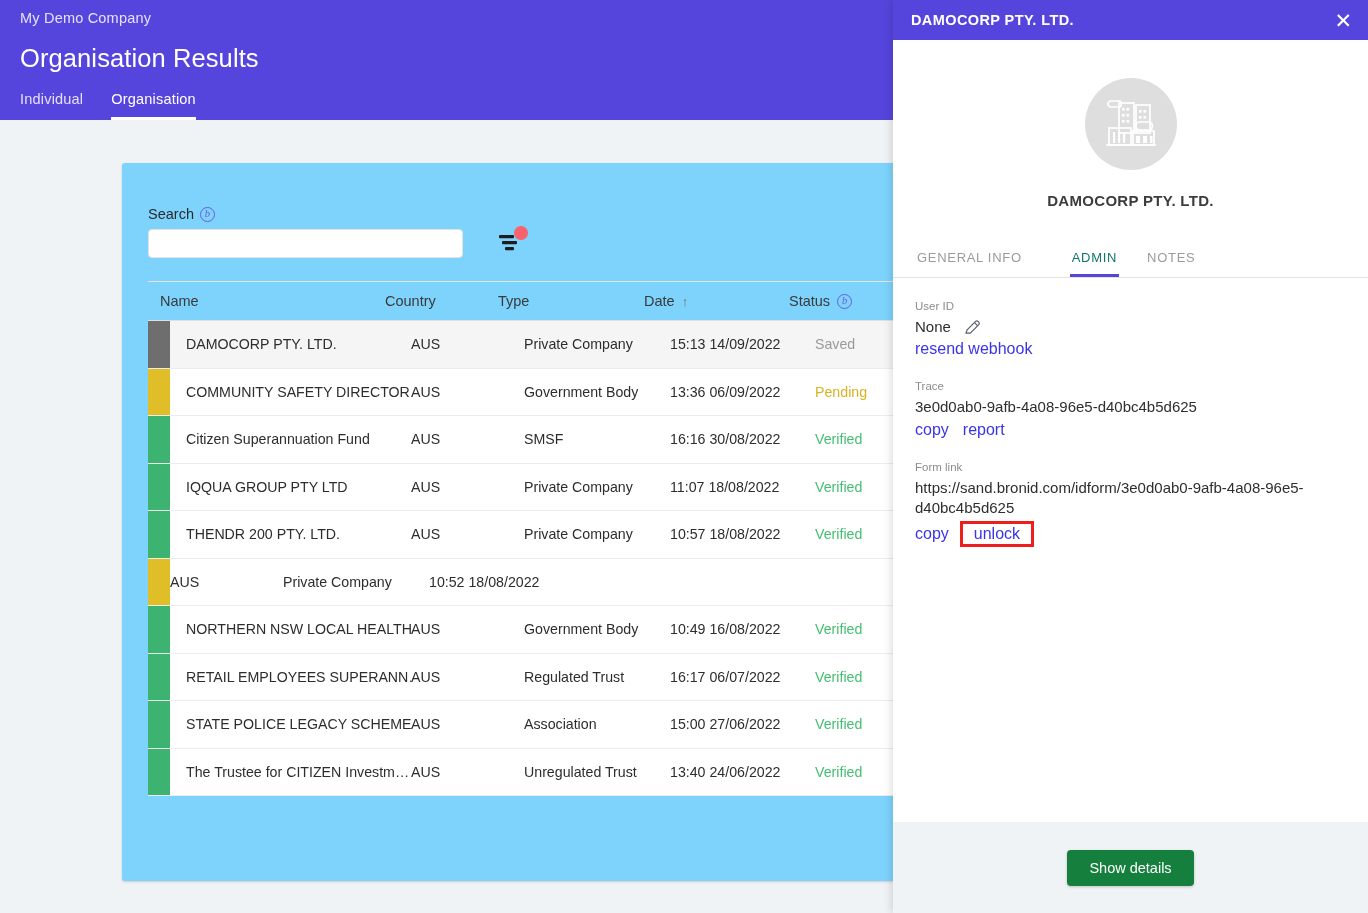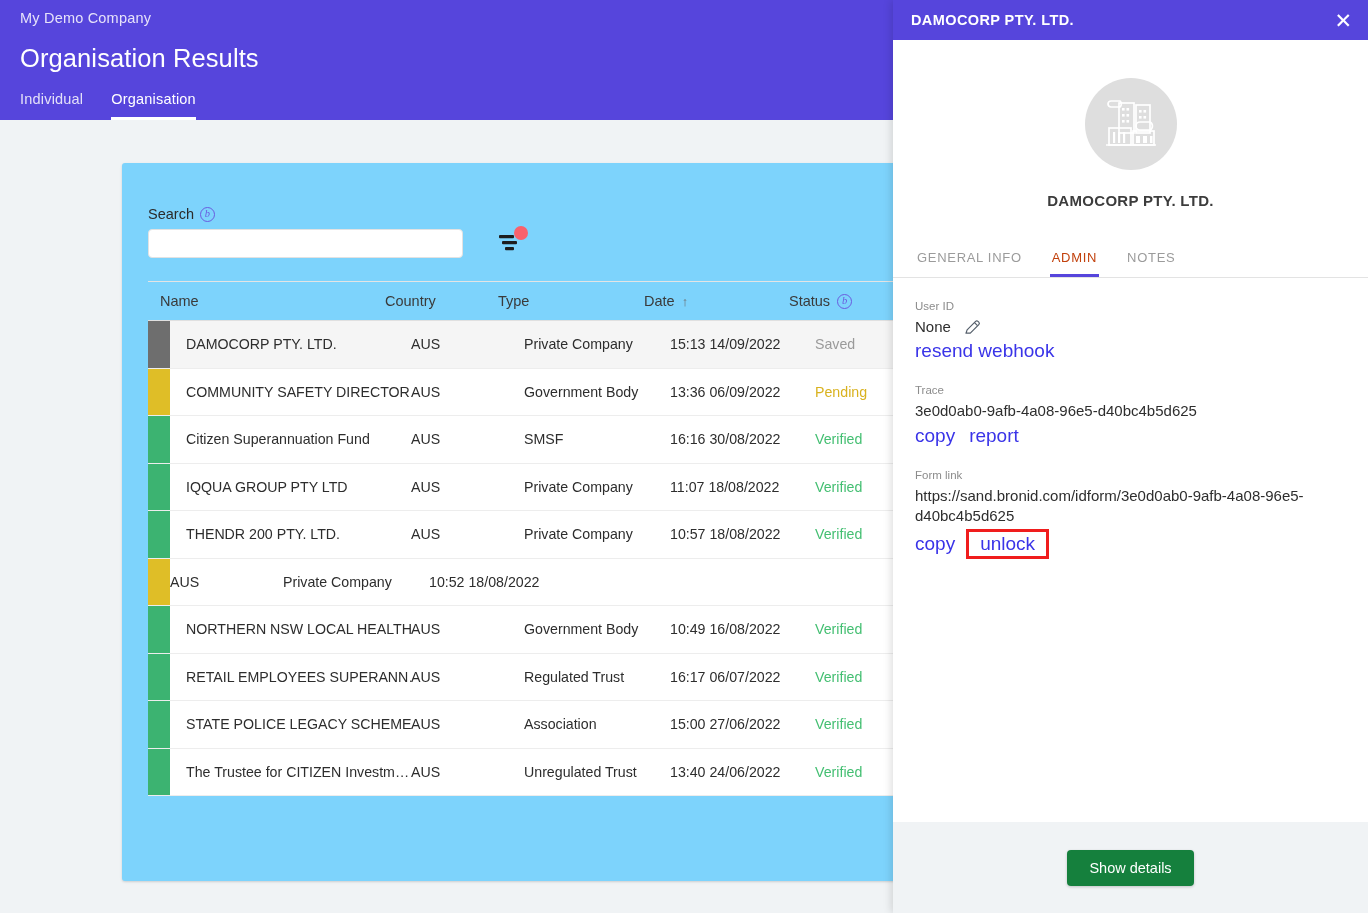--- a/index.html
+++ b/index.html
@@ -146,30 +146,30 @@
     color: #3c3c3c; letter-spacing: .3px;
   }
   .panel-tabs {
     margin-top: 35px; display: flex; gap: 26px;
     padding: 0 22px; border-bottom: 1px solid #e3e3e3;
   }
   .panel-tab {
     font-size: 13px; color: #9b9b9b; letter-spacing: .7px;
     padding: 6px 2px 9px; border-bottom: 3px solid transparent; cursor: pointer;
   }
-  .panel-tab.active { color: #c2410c; border-bottom-color: #5645dc; }
+  .panel-tab.active { color: #0f766e; border-bottom-color: #5645dc; margin-left: 20px; }
 
   .panel-body { padding: 22px 22px 0; }
   .field { margin-bottom: 22px; }
   .field-label { font-size: 11.5px; color: #8c8c8c; margin-bottom: 5px; }
   .field-value { font-size: 15px; color: #2e2e2e; display: flex;
                  align-items: center; gap: 12px; word-break: break-word; line-height: 1.35; }
   .field-links { margin-top: 3px; display: flex; align-items: center; gap: 14px; }
   .link {
-    font-size: 19px; color: #3a34e8; cursor: pointer; text-decoration: none;
+    font-size: 16px; color: #3a34e8; cursor: pointer; text-decoration: none;
   }
   .link.highlight {
     border: 3px solid #f01d1d; padding: 1px 11px; margin-left: -3px;
   }
   .pencil-btn { background: transparent; border: 0; cursor: pointer; padding: 0;
                 display: inline-flex; }
 
   .panel-footer {
     position: absolute; left: 0; right: 0; bottom: 0;
     height: 91px; background: #f0f3f5;

